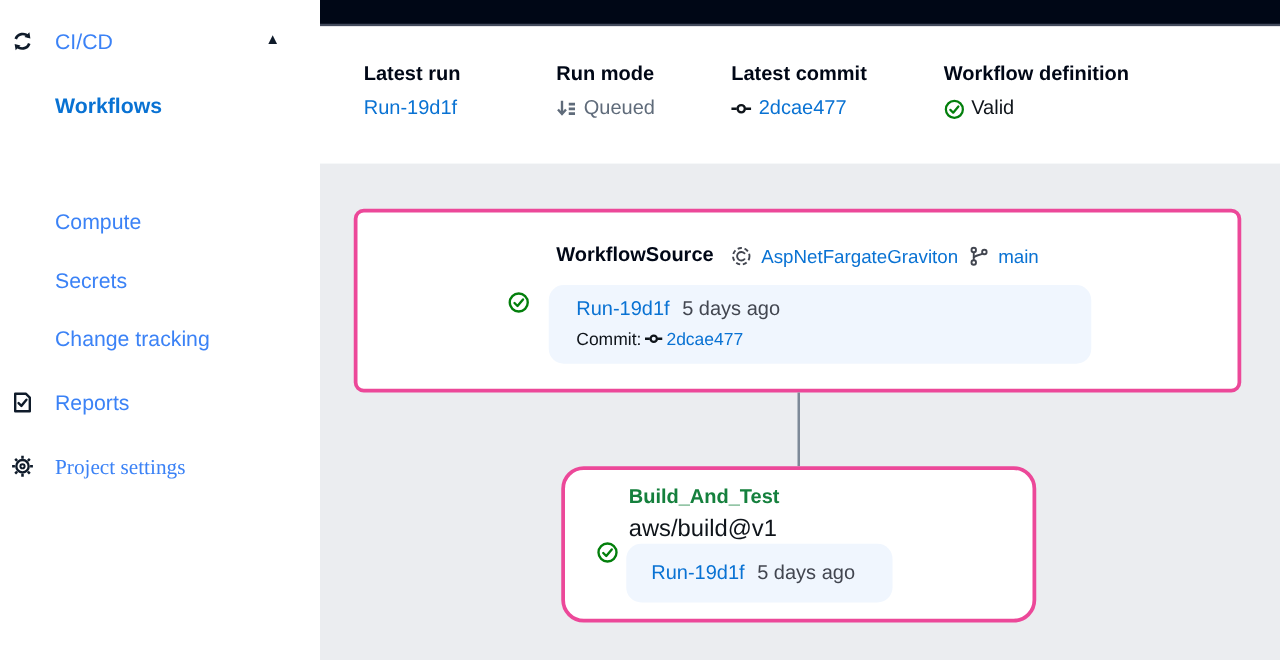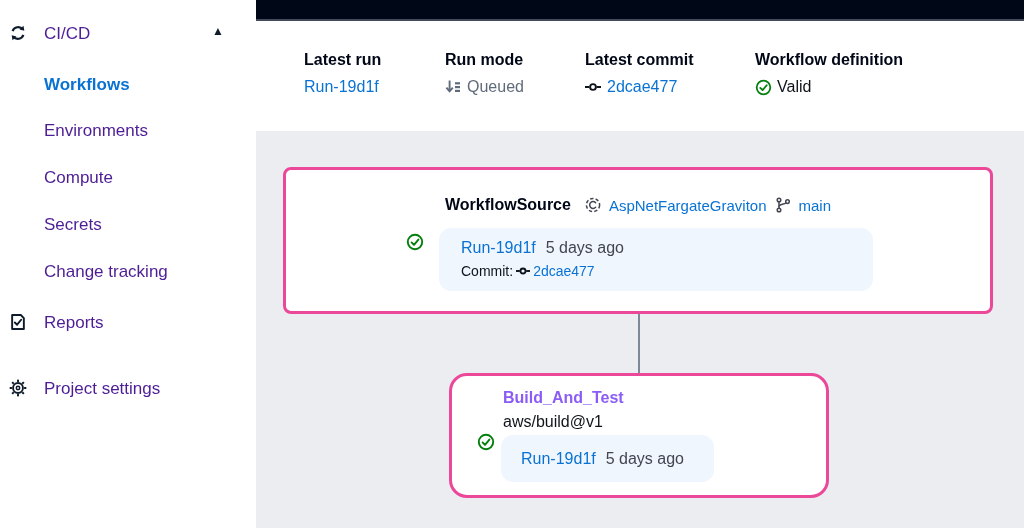--- a/index.html
+++ b/index.html
@@ -4,21 +4,21 @@
 <style>
   * { margin:0; padding:0; box-sizing:border-box; }
   html,body { width:1024px; height:528px; overflow:hidden; }
   body { font-family:"Liberation Sans","DejaVu Sans",sans-serif; background:#fff; color:#0f141a; }
   .app { display:flex; width:1024px; height:528px; }
 
   
   .sidebar { position:relative; width:256px; height:528px; background:#fff; flex:0 0 256px; }
   .nav-row { position:absolute; left:0; width:256px; height:24px; display:flex; align-items:center; cursor:pointer; }
   .nav-row .nav-icon { position:absolute; left:9px; top:2px; width:18px; height:18px; }
-  .nav-label { position:absolute; left:44px; font-size:17px; color:#4c1d95; white-space:nowrap; }
+  .nav-label { position:absolute; left:44px; font-size:17px; color:#3b82f6; white-space:nowrap; }
   .nav-label.active { color:#0972d3; font-weight:bold; }
   .collapse-tri { position:absolute; right:32px; top:3px; font-size:12px; color:#0f1b2a; line-height:1; }
 
   
   .main { position:relative; flex:1; height:528px; background:#ebedf0; }
   .topbar { position:absolute; left:0; top:0; width:768px; height:21px; background:#000716; border-bottom:2px solid #424a5c; }
   .headerband { position:absolute; left:0; top:21px; width:768px; height:110px; background:#fff; }
   .stat { position:absolute; top:30px; }
   .stat-label { font-size:16px; font-weight:bold; color:#000716; white-space:nowrap; }
   .stat-value { margin-top:9px; font-size:16px; display:flex; align-items:center; gap:6px; white-space:nowrap; }
@@ -37,22 +37,22 @@
   .src-title { font-size:16px; font-weight:bold; color:#000716; margin-right:6px; }
   .inline-icon { width:16px; height:16px; display:inline-block; flex:0 0 auto; }
   .run-row { display:flex; align-items:flex-start; margin:14px 0 0 120px; gap:15px; }
   .status-icon { width:18px; height:18px; margin-top:5px; flex:0 0 auto; }
   .run-box { background:#f0f6fe; border-radius:12px; padding:11px 22px 12px 22px; min-width:434px; }
   .run-line1 { font-size:16px; display:flex; gap:10px; align-items:center; }
   .run-line1 .time { color:#424650; }
   .run-line2 { margin-top:6px; font-size:14px; display:flex; align-items:center; gap:3px; color:#0f141a; }
 
   .act-body { position:relative; width:100%; height:100%; }
-  .act-title { position:absolute; left:51px; top:13px; font-size:16px; font-weight:bold; color:#8b5cf6; }
-  .act-sub { position:absolute; left:51px; top:37px; font-size:16px; color:#0f141a; }
+  .act-title { position:absolute; left:51px; top:13px; font-size:16px; font-weight:bold; color:#15803d; }
+  .act-sub { position:absolute; left:51px; top:37px; font-size:19px; color:#0f141a; }
   .act-status { position:absolute; left:25px; top:57px; width:18px; height:18px; }
   .act-runbox { position:absolute; left:49px; top:59px; width:213px; height:47px; background:#f0f6fe; border-radius:12px; display:flex; align-items:center; gap:10px; padding-left:20px; font-size:16px; }
   .act-runbox .time { color:#424650; }
 </style>
 </head>
 <body>
 
 <div class="app">
 
   <nav class="sidebar">
@@ -65,44 +65,41 @@
           <polygon points="3.1,14.4 2.4,9.9 6.6,11.1" fill="#0f1b2a"></polygon>
         </svg>
       </span>
       <span class="nav-label">CI/CD</span>
       <span class="collapse-tri">▲</span>
     </div>
 
     <div class="nav-row" style="top:73px;">
       <span class="nav-label active">Workflows</span>
     </div>
-    <div class="nav-row" style="top:119px;">
-      <span class="nav-label">Environments</span>
-    </div>
     <div class="nav-row" style="top:166px;text-align:right;">
       <span class="nav-label">Compute</span>
     </div>
     <div class="nav-row" style="top:213px;padding-left:28px;">
       <span class="nav-label">Secrets</span>
     </div>
     <div class="nav-row" style="top:260px;">
       <span class="nav-label">Change tracking</span>
     </div>
 
     <div class="nav-row" style="top:311px;">
       <span class="nav-icon">
         <svg viewBox="0 0 16 16" width="18" height="18">
           <path d="M2.8 1.8 H10.5 L13.2 4.5 V14.2 H2.8 Z" fill="none" stroke="#0f1b2a" stroke-width="1.7" stroke-linejoin="round"></path>
           <path d="M5.2 8.4 L7.2 10.4 L10.8 6.0" fill="none" stroke="#0f1b2a" stroke-width="1.7" stroke-linecap="round" stroke-linejoin="round"></path>
         </svg>
       </span>
       <span class="nav-label">Reports</span>
     </div>
 
-    <div class="nav-row" style="top:377px;">
+    <div class="nav-row" style="top:362px;font-family:Liberation Serif, serif;">
       <span class="nav-icon">
         <svg viewBox="0 0 16 16" width="18" height="18">
           <circle cx="8" cy="8" r="4.4" fill="none" stroke="#0f1b2a" stroke-width="1.7"></circle>
           <circle cx="8" cy="8" r="1.5" fill="none" stroke="#0f1b2a" stroke-width="1.4"></circle>
           <g stroke="#0f1b2a" stroke-width="1.8">
             <line x1="8" y1="0.6" x2="8" y2="2.6"></line>
               <line x1="8" y1="13.4" x2="8" y2="15.4"></line>
             <line x1="0.6" y1="8" x2="2.6" y2="8"></line>
               <line x1="13.4" y1="8" x2="15.4" y2="8"></line>
             <line x1="2.8" y1="2.8" x2="4.2" y2="4.2"></line>
@@ -113,21 +110,21 @@
         </svg>
       </span>
       <span class="nav-label">Project settings</span>
     </div>
   </nav>
 
   <main class="main">
     <div class="topbar"></div>
 
     <div class="headerband">
-      <div class="stat" style="left:48px;">
+      <div class="stat" style="left:35px;">
         <div class="stat-label">Latest run</div>
         <div class="stat-value">
             <a class="link">Run-19d1f</a>
           </div>
       </div>
 
       <div class="stat" style="left:189px;">
         <div class="stat-label">Run mode</div>
         <div class="stat-value muted">
           <span class="stat-icon">

